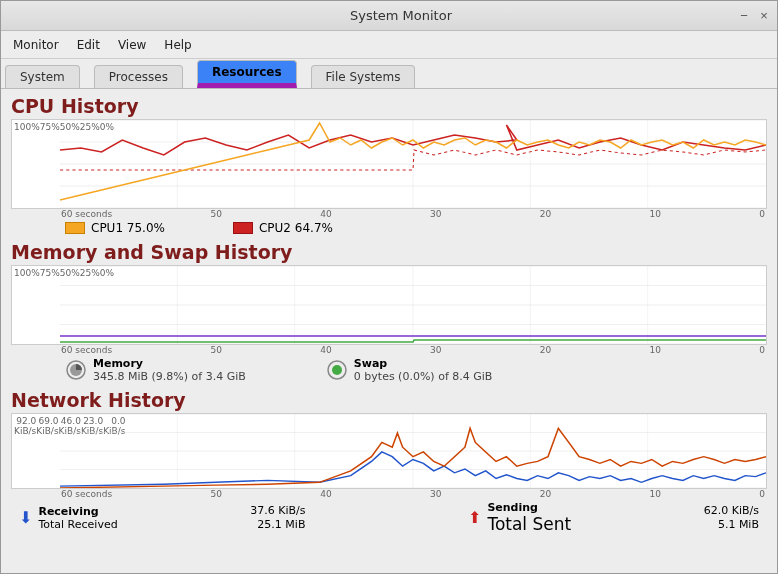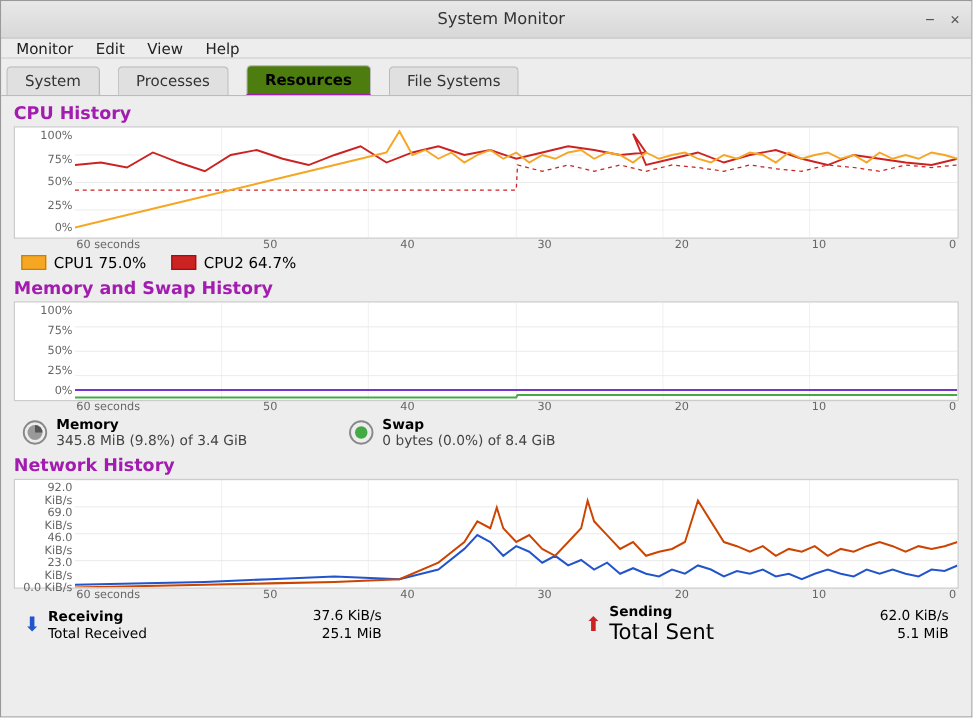--- a/index.html
+++ b/index.html
@@ -46,21 +46,21 @@
       border: none;
       cursor: pointer;
       font-size: 13px;
       color: #555;
       display: flex;
       align-items: center;
       justify-content: center;
     }
     .menu-bar {
       background: #ededed;
-      height: 16px;
+      height: 28px;
       display: flex;
       align-items: center;
       padding: 0 4px;
       border-bottom: 1px solid #ccc;
       gap: 2px;
     }
     .menu-item {
       padding: 2px 8px;
       cursor: pointer;
       font-size: 12px;
@@ -80,53 +80,52 @@
       cursor: pointer;
       font-size: 12px;
       border: 1px solid #bbb;
       border-bottom: none;
       border-radius: 4px 4px 0 0;
       background: #e0e0e0;
       color: #333;
       margin-right: 14px;
     }
     .tab.active {
-      background: #4d7c0f;
-      border-bottom: 1px solid #a21caf;
+      background: #3b82f6;
+      border-bottom: 5px solid #a21caf;
       font-weight: bold;
       color: #000;
     }
     .content {
       flex: 1;
       background: #ededed;
       padding: 6px 10px;
       overflow: hidden;
       display: flex;
       flex-direction: column;
       gap: 4px;
     }
     .section-title {
-      font-size: 14px;
+      font-size: 19px;
       font-weight: bold;
-      color: #a21caf;
+      color: #7f1d1d;
       margin-bottom: 2px;
     }
     .chart-container {
       background: white;
       border: 1px solid #ccc;
       position: relative;
     }
     .chart-labels-y {
       position: absolute;
       left: 0;
       top: 0;
       height: 100%;
       width: 48px;
       display: flex;
-      flex-direction: column;
       justify-content: space-between;
       padding: 2px 2px;
       pointer-events: none;
     }
     .y-label {
       font-size: 9px;
       color: #666;
       text-align: right;
       width: 44px;
     }
@@ -149,20 +148,21 @@
     .legend-row {
       display: flex;
       align-items: center;
       gap: 20px;
       padding: 2px 6px;
     }
     .legend-item {
       display: flex;
       align-items: center;
       gap: 6px;
+      margin-left: 48px;
     }
     .legend-color-box {
       width: 20px;
       height: 12px;
       border: 1px solid #888;
     }
     svg.chart-svg {
       width: 100%;
       height: 100%;
     }
@@ -332,21 +332,21 @@
           <div>
             <div style="font-weight:bold;font-size:11px;">Swap</div>
             <div style="font-size:11px;color:#444;text-align:right;">0 bytes (0.0%) of 8.4 GiB</div>
           </div>
         </div>
       </div>
     </div>
 
     <div>
       <div class="section-title">Network History</div>
-      <div class="chart-container" style="height:88px;">
+      <div class="chart-container" style="height:76px;">
         <div class="chart-labels-y">
           <span class="y-label">92.0 KiB/s</span>
           <span class="y-label">69.0 KiB/s</span>
           <span class="y-label">46.0 KiB/s</span>
           <span class="y-label">23.0 KiB/s</span>
           <span class="y-label">0.0 KiB/s</span>
         </div>
         <div class="chart-area">
           <svg class="chart-svg" viewBox="0 0 680 78" preserveAspectRatio="none">
             <line x1="0" y1="0" x2="680" y2="0" stroke="#e0e0e0" stroke-width="0.5"></line>

